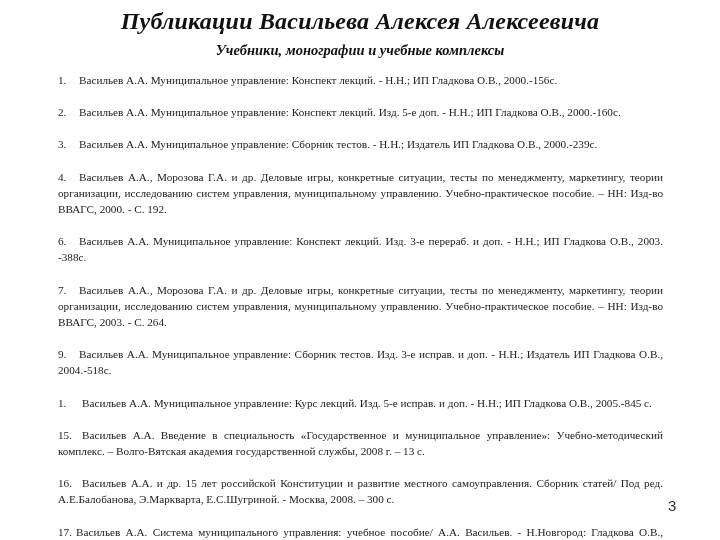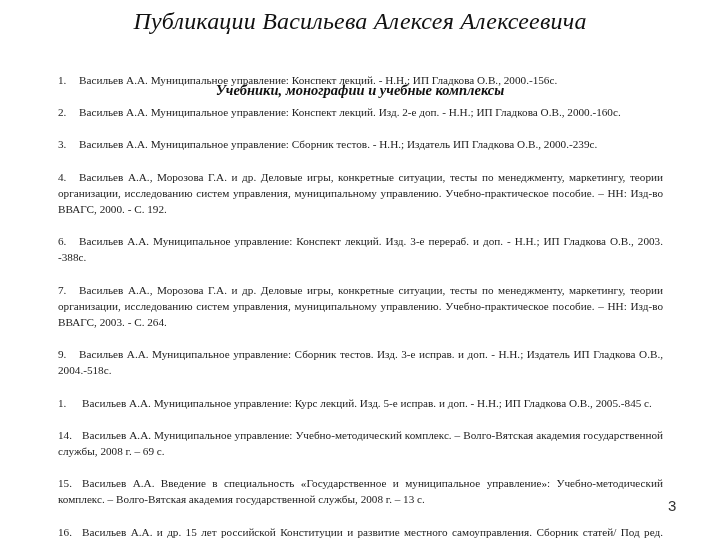--- a/index.html
+++ b/index.html
@@ -15,38 +15,37 @@
       font-family: "Liberation Serif", "DejaVu Serif", serif;
       color: #1a1a1a;
     }
     .page-title {
       position: absolute;
       top: 6px;
       left: 0;
       width: 720px;
       text-align: center;
       font-size: 24px;
-      font-weight: normal;
+      font-weight: bold;
       font-style: italic;
       line-height: 30px;
       color: #111;
       letter-spacing: 0.2px;
     }
     .page-subtitle {
       position: absolute;
       top: 41px;
       left: 0;
       width: 720px;
       text-align: center;
       font-size: 14.5px;
       font-weight: bold;
       font-style: italic;
       line-height: 18px;
       color: #111;
-      margin-top: 40px;
     }
     .pub-list {
       position: absolute;
       top: 56px;
       left: 42px;
       width: 637px;
       font-size: 11.2px;
       line-height: 16.2px;
       color: #222;
     }
@@ -76,26 +75,25 @@
     }
   </style>
 </head>
 <body>
 
 <div class="page-title">Публикации Васильева Алексея Алексеевича</div>
 <div class="page-subtitle">Учебники, монографии и учебные комплексы</div>
 
 <div class="pub-list">
   <p class="pub-item"><span class="pub-num">1.</span><span>Васильев А.А. Муниципальное управление: Конспект лекций. - Н.Н.; ИП Гладкова О.В., 2000.-156с.</span></p>
-  <p class="pub-item"><span class="pub-num">2.</span><span>Васильев А.А. Муниципальное управление: Конспект лекций. Изд. 2-е доп. - Н.Н.; ИП Гладкова О.В., 2000.-160с.</span></p>
+  <p class="pub-item"><span class="pub-num">2.</span><span>Васильев А.А. Муниципальное управление: Конспект лекций. Изд. 5-е доп. - Н.Н.; ИП Гладкова О.В., 2000.-160с.</span></p>
   <p class="pub-item"><span class="pub-num">3.</span><span>Васильев А.А. Муниципальное управление: Сборник тестов. - Н.Н.; Издатель ИП Гладкова О.В., 2000.-239с.</span></p>
   <p class="pub-item"><span class="pub-num">4.</span><span>Васильев А.А., Морозова Г.А. и др. Деловые игры, конкретные ситуации, тесты по менеджменту, маркетингу, теории организации, исследованию систем управления, муниципальному управлению. Учебно-практическое пособие. – НН: Изд-во ВВАГС, 2000. - С. 192.</span></p>
   <p class="pub-item"><span class="pub-num">6.</span><span>Васильев А.А. Муниципальное управление: Конспект лекций. Изд. 3-е перераб. и доп. - Н.Н.; ИП Гладкова О.В., 2003. -388с.</span></p>
   <p class="pub-item"><span class="pub-num">7.</span><span>Васильев А.А., Морозова Г.А. и др.  Деловые игры, конкретные ситуации, тесты по менеджменту, маркетингу, теории организации, исследованию систем управления, муниципальному управлению. Учебно-практическое пособие. – НН: Изд-во ВВАГС, 2003. - С. 264.</span></p>
   <p class="pub-item"><span class="pub-num">9.</span><span>Васильев А.А. Муниципальное управление: Сборник тестов. Изд. 3-е исправ. и доп. - Н.Н.; Издатель ИП Гладкова О.В., 2004.-518с.</span></p>
   <p class="pub-item wide"><span class="pub-num">1.</span><span>Васильев А.А. Муниципальное управление: Курс лекций. Изд. 5-е исправ. и доп. - Н.Н.; ИП Гладкова О.В., 2005.-845 с.</span></p>
-  <p class="pub-item wide"><span class="pub-num">14.</span><span>Васильев А.А. Муниципальное управление: Учебно-методический комплекс. – Волго-Вятская академия государственной службы, 2008 г. – 69 с.</span></p>
   <p class="pub-item wide"><span class="pub-num">15.</span><span>Васильев А.А. Введение в специальность «Государственное и муниципальное управление»: Учебно-методический комплекс. – Волго-Вятская академия государственной службы, 2008 г. – 13 с.</span></p>
   <p class="pub-item wide"><span class="pub-num">16.</span><span>Васильев А.А. и др. 15 лет российской Конституции и развитие местного самоуправления. Сборник статей/ Под ред. А.Е.Балобанова, Э.Маркварта, Е.С.Шугриной. - Москва, 2008. – 300 с.</span></p>
   <p class="pub-item tight"><span class="pub-num">17.</span><span>Васильев А.А. Система муниципального управления: учебное пособие/ А.А. Васильев. - Н.Новгород: Гладкова О.В., 2006.-556 с.</span></p>
 </div>
 
 <div class="slide-number">3</div>
 
 </body></html>

